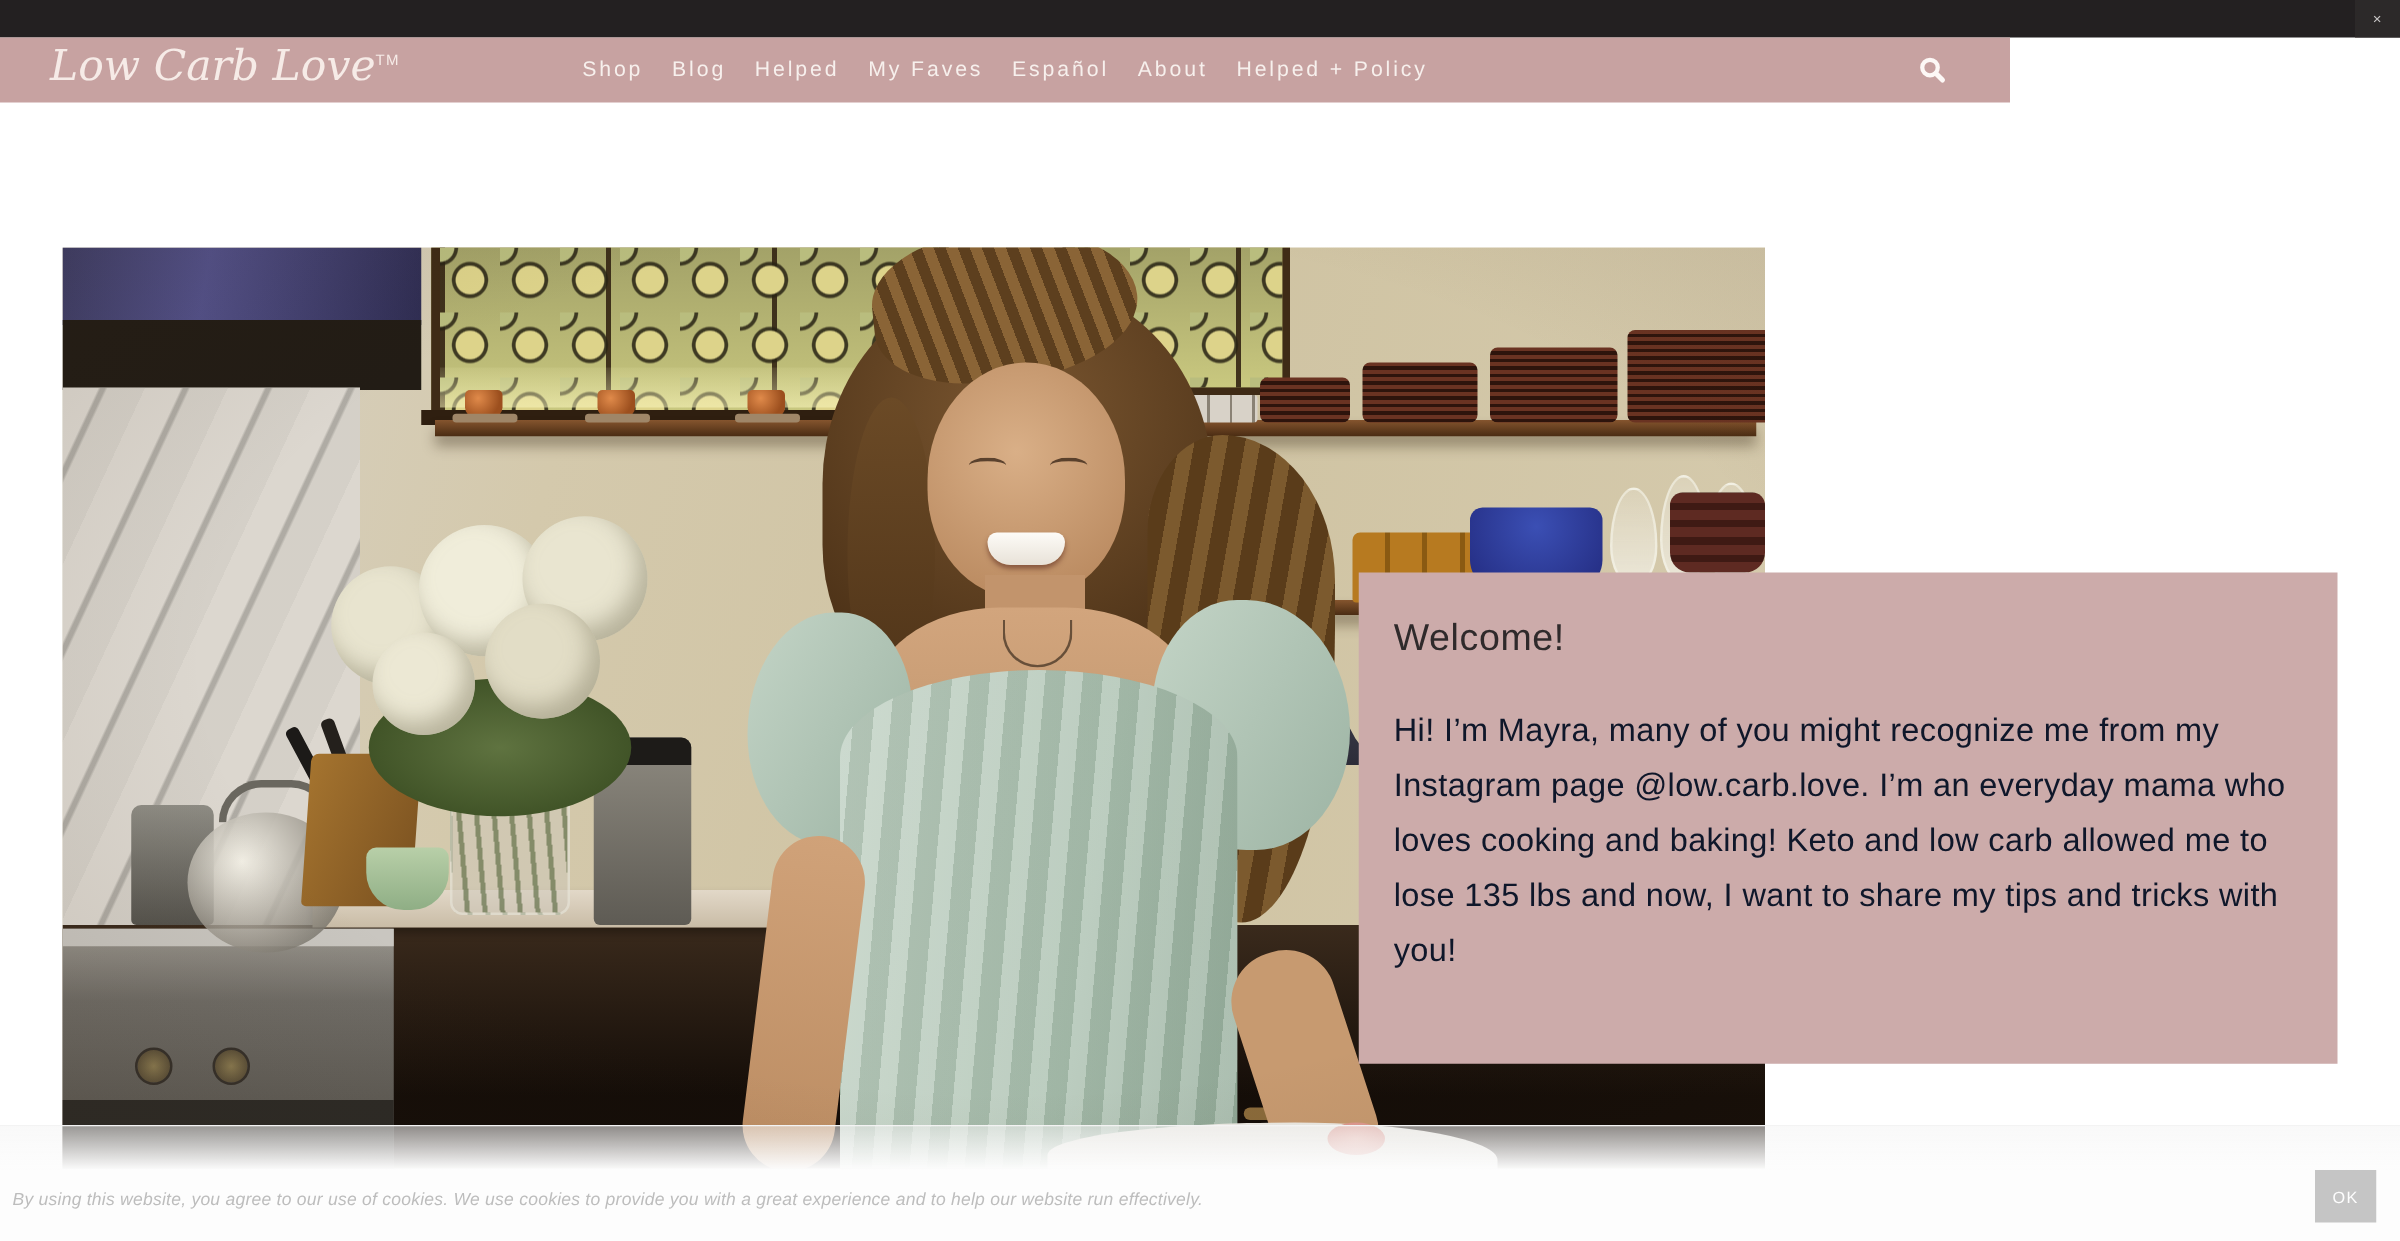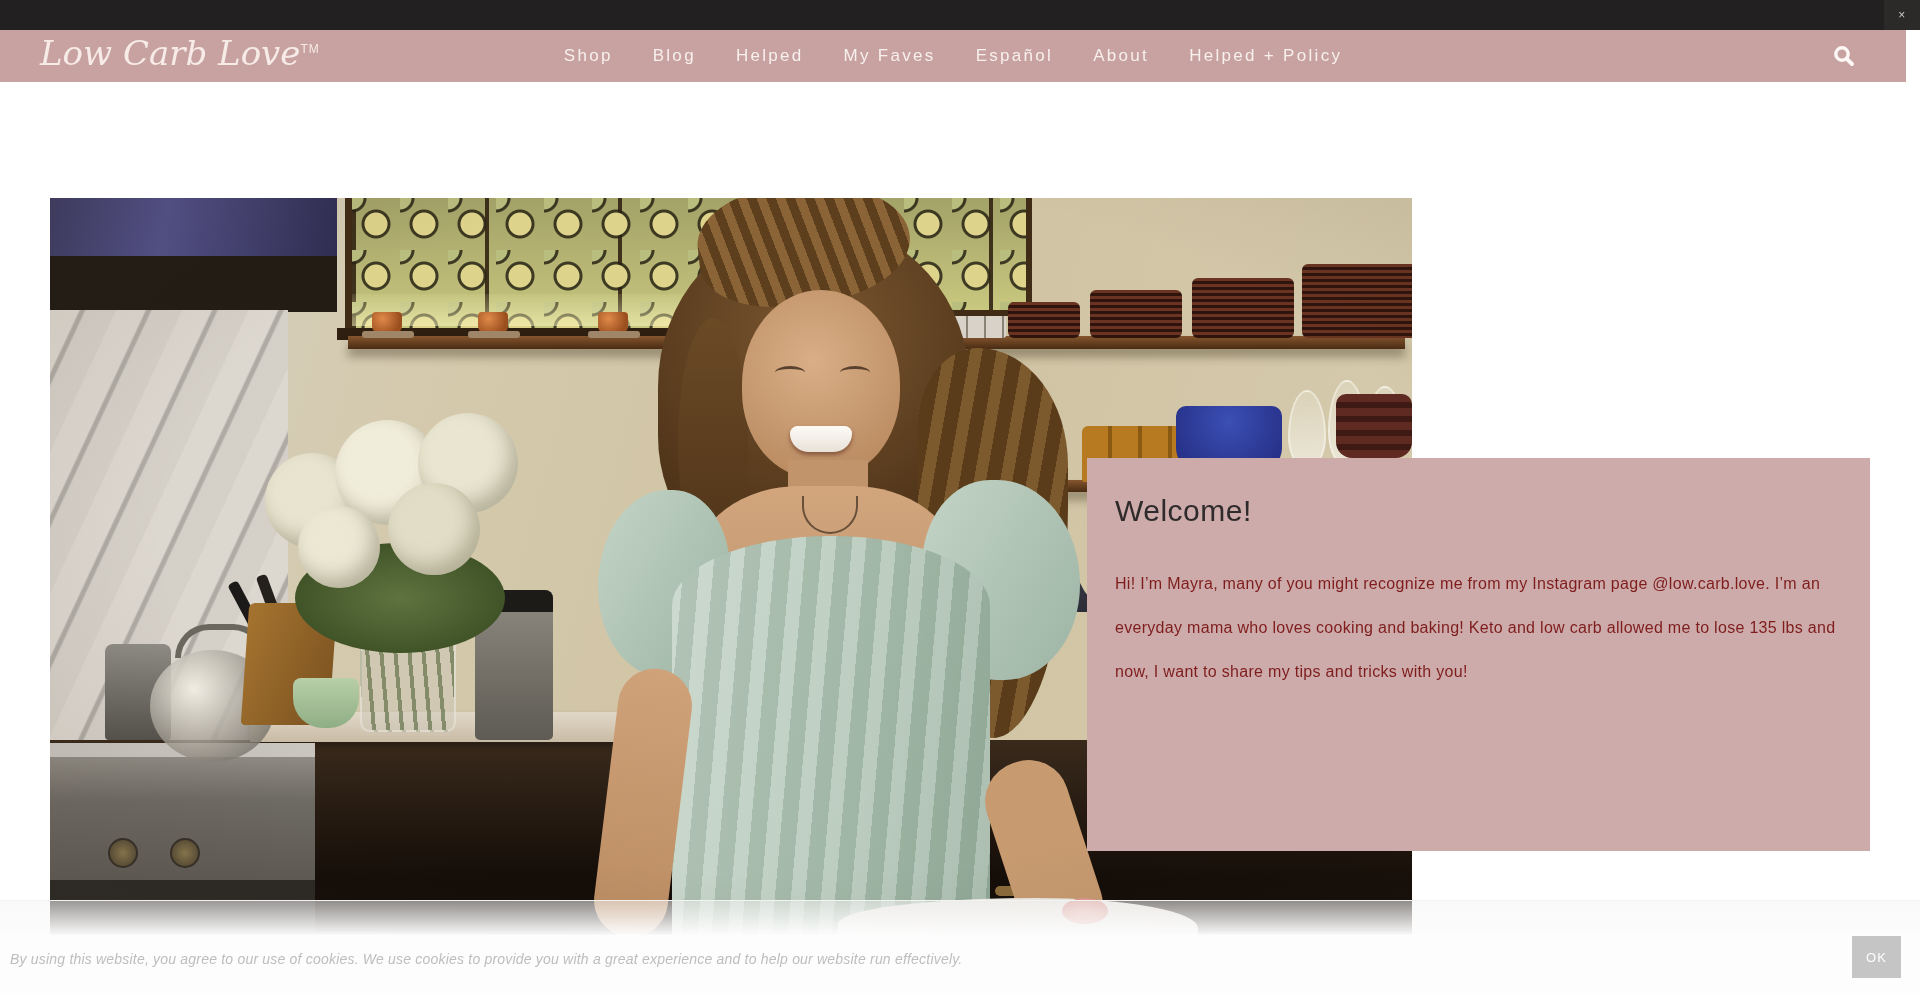--- a/index.html
+++ b/index.html
@@ -19,35 +19,35 @@
   }
   .promo-close{
     position:absolute;top:0;right:0;width:36px;height:30px;
     background:#2c2929;color:#c9c7c7;
     display:flex;align-items:center;justify-content:center;
     font-size:12px;cursor:pointer;
   }
 
   
   .nav{
-    position:absolute;top:30px;left:0;width:1906px;height:52px;
+    position:absolute;top:30px;left:0;width:1608px;height:52px;
     background:#c7a2a1;
   }
   .logo{
     position:absolute;left:40px;top:3px;
     font-family:"DejaVu Serif", serif;font-style:italic;
     font-size:34px;color:#f6ebe7;white-space:nowrap;
   }
   .logo sup{
     font-family:"Liberation Sans", sans-serif;font-style:normal;
     font-size:12px;letter-spacing:1px;vertical-align:super;
   }
   .menu{
     position:absolute;left:0;right:0;top:0;height:52px;
-    display:flex;align-items:center;justify-content:center;gap:40px;
+    display:flex;align-items:center;justify-content:center;gap:23px;
   }
   .menu-item{
     color:#f7f0ed;font-size:17px;letter-spacing:2.3px;cursor:pointer;white-space:nowrap;
   }
   .search-btn{position:absolute;right:50px;top:14px;width:24px;height:24px;cursor:pointer;}
 
   
   .photo{
     position:absolute;left:50px;top:198px;width:1362px;height:737px;overflow:hidden;
     background:linear-gradient(105deg,#d8d2c6 0%,#d4c9ac 28%,#cfc3a2 58%,#d6cbae 100%);
@@ -68,22 +68,22 @@
   
   .welcome{
     position:absolute;left:1087px;top:458px;width:783px;height:393px;
     background:#ccabaa;z-index:5;
   }
   .welcome h1{
     margin:36px 0 0 28px;font-size:30px;font-weight:400;
     color:#2f2a2b;letter-spacing:.5px;
   }
   .welcome p{
-    margin:34px 28px 0 28px;font-size:16px;line-height:44px;
-    color:#7f1d1d;letter-spacing:.3px;font-weight:400;
+    margin:34px 28px 0 28px;font-size:26px;line-height:44px;
+    color:#0f172a;letter-spacing:.3px;font-weight:400;
   }
 
   
   .cookie{
     position:absolute;left:0;top:900px;width:1920px;height:93px;z-index:10;
     background:linear-gradient(rgba(244,244,244,.55), #fdfdfd 38%);
     border-top:1px solid rgba(0,0,0,.04);
   }
   .cookie-msg{
     position:absolute;left:10px;top:50px;

